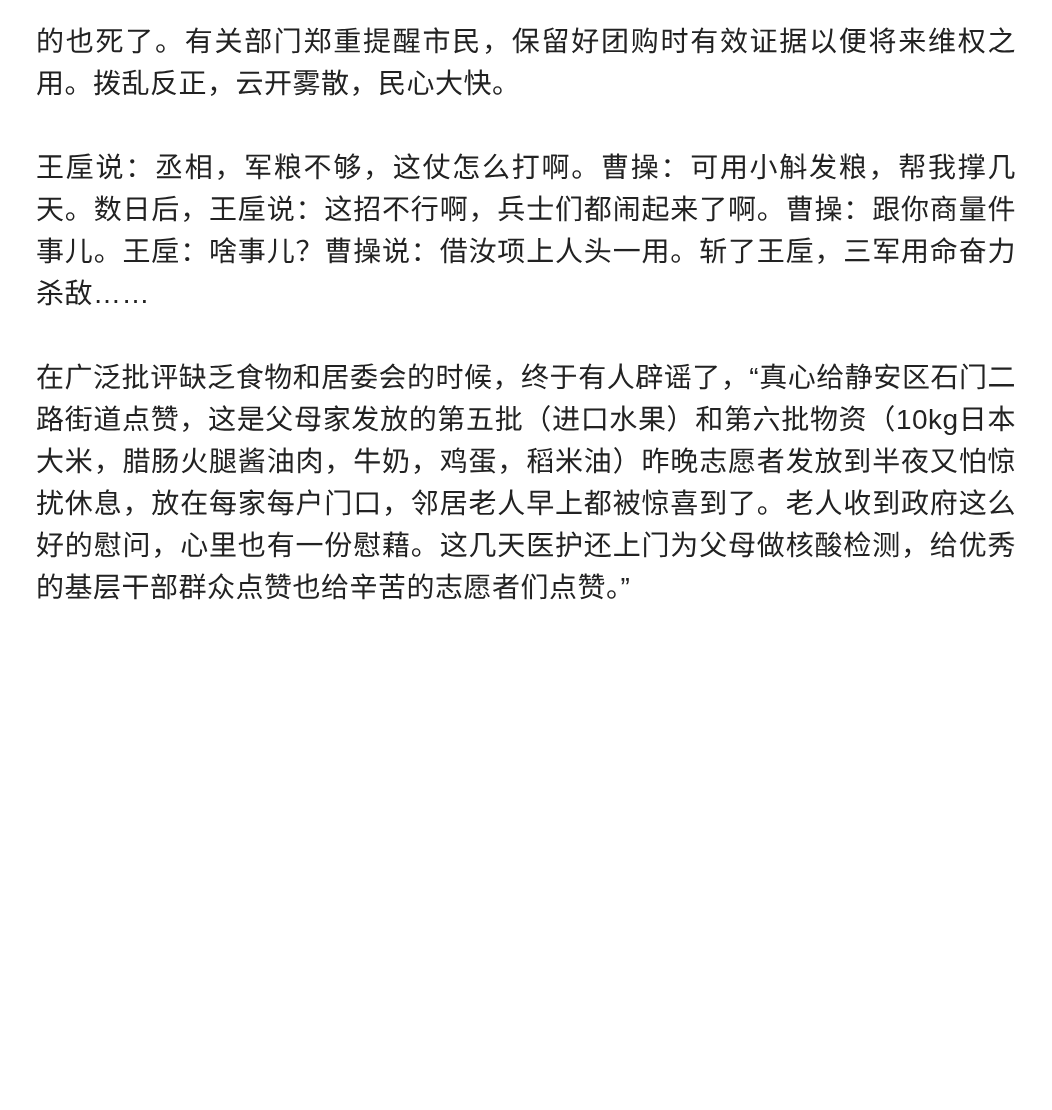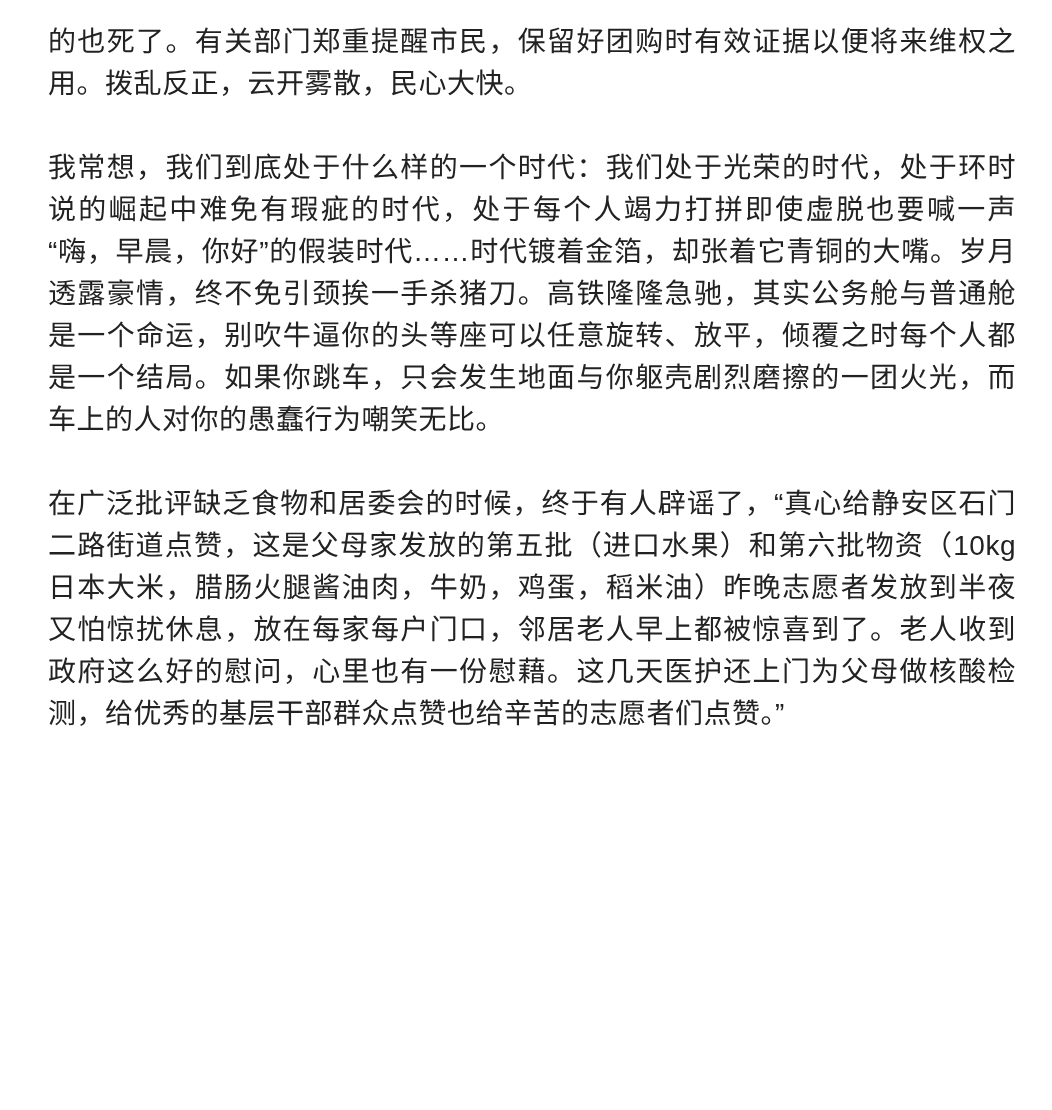--- a/index.html
+++ b/index.html
@@ -19,26 +19,26 @@
     font-family: "Liberation Sans", sans-serif;
     font-size: 28px;
     line-height: 42px;
     color: #222222;
     text-align: justify;
     text-justify: inter-ideograph;
     letter-spacing: 0.5px;
     word-break: break-all;
   }
   .para {
-    margin: 0 0 42px 12px;
+    margin: 0 0 42px 0;
   }
   .para:last-child {
     margin-bottom: 0;
   }
 </style>
 </head>
 <body>
 
 <main class="article">
   <p class="para">的也死了。有关部门郑重提醒市民，保留好团购时有效证据以便将来维权之用。拨乱反正，云开雾散，民心大快。</p>
-  <p class="para">我常想，我们到底处于什么样的一个时代：我们处于光荣的时代，处于环时说的崛起中难免有瑕疵的时代，处于每个人竭力打拼即使虚脱也要喊一声“嗨，早晨，你好”的假装时代……时代镀着金箔，却张着它青铜的大嘴。岁月透露豪情，终不免引颈挨一手杀猪刀。高铁隆隆急驰，其实公务舱与普通舱是一个命运，别吹牛逼你的头等座可以任意旋转、放平，倾覆之时每个人都是一个结局。如果你跳车，只会发生地面与你躯壳剧烈磨擦的一团火光，而车上的人对你的愚蠢行为嘲笑无比。</p>
+  <p class="para">王垕说：丞相，军粮不够，这仗怎么打啊。曹操：可用小斛发粮，帮我撑几天。数日后，王垕说：这招不行啊，兵士们都闹起来了啊。曹操：跟你商量件事儿。王垕：啥事儿？曹操说：借汝项上人头一用。斩了王垕，三军用命奋力杀敌……</p>
   <p class="para">在广泛批评缺乏食物和居委会的时候，终于有人辟谣了，“真心给静安区石门二路街道点赞，这是父母家发放的第五批（进口水果）和第六批物资（10kg日本大米，腊肠火腿酱油肉，牛奶，鸡蛋，稻米油）昨晚志愿者发放到半夜又怕惊扰休息，放在每家每户门口，邻居老人早上都被惊喜到了。老人收到政府这么好的慰问，心里也有一份慰藉。这几天医护还上门为父母做核酸检测，给优秀的基层干部群众点赞也给辛苦的志愿者们点赞。”</p>
 </main>
 
 </body></html>

